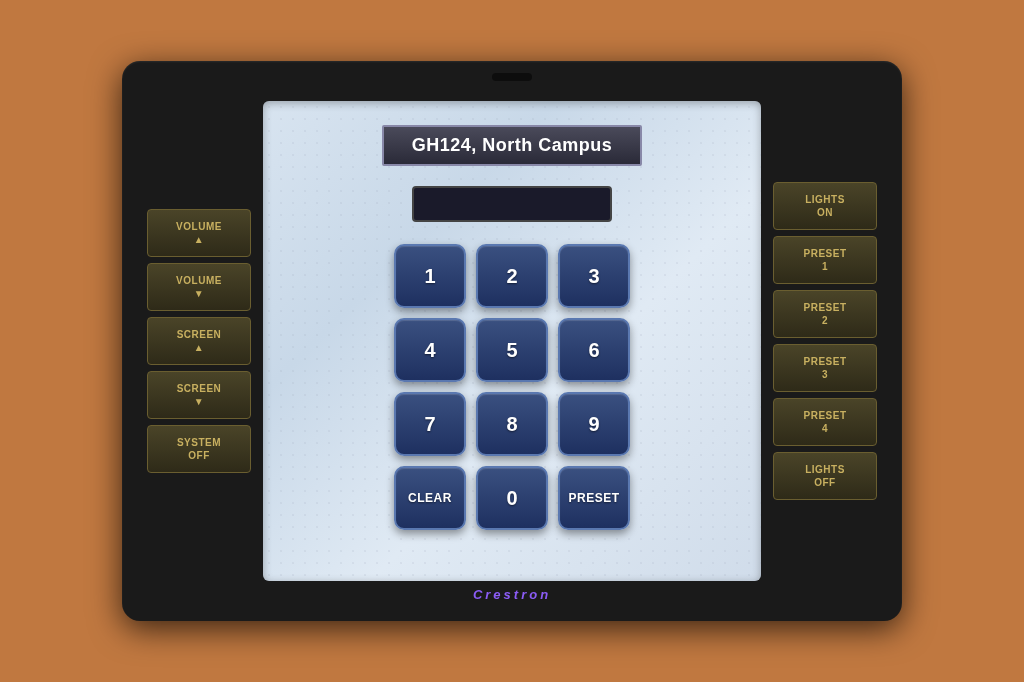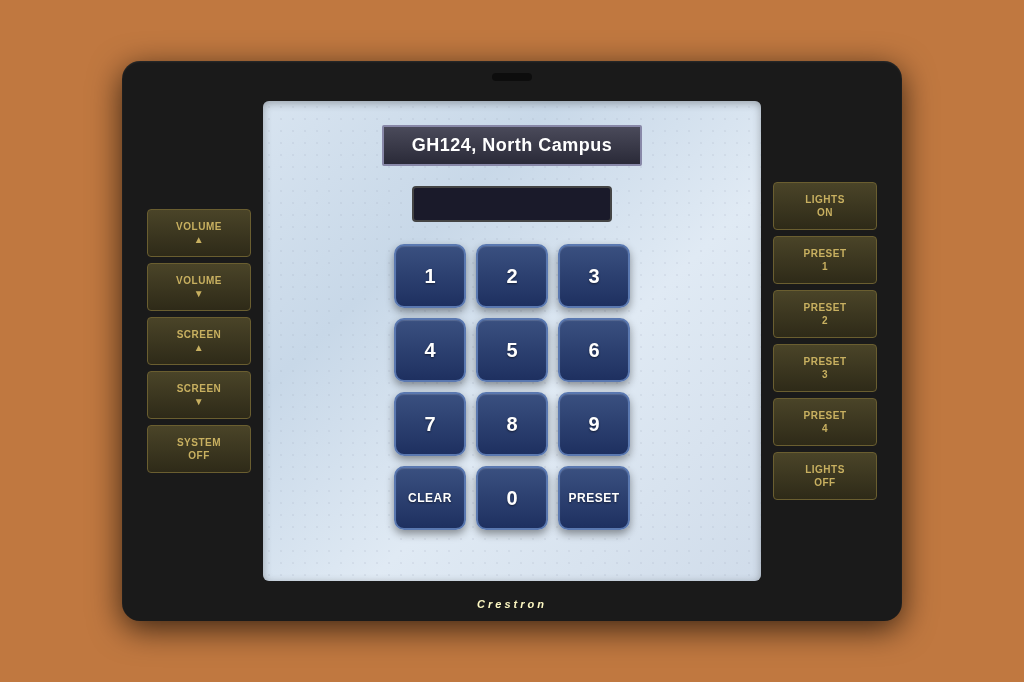--- a/index.html
+++ b/index.html
@@ -143,23 +143,23 @@
 
     .key-btn.text-btn {
       font-size: 12px;
       font-weight: bold;
       letter-spacing: 0.5px;
     }
 
     
     .brand-logo {
       position: absolute;
-      bottom: 11px;
-      color: #fef9c3;
-      font-size: 11px;
+      bottom: 19px;
+      color: #8b5cf6;
+      font-size: 13px;
       font-style: italic;
       letter-spacing: 3px;
       font-weight: bold;
     }
 
     
     .top-notch {
       position: absolute;
       top: 12px;
       left: 50%;

